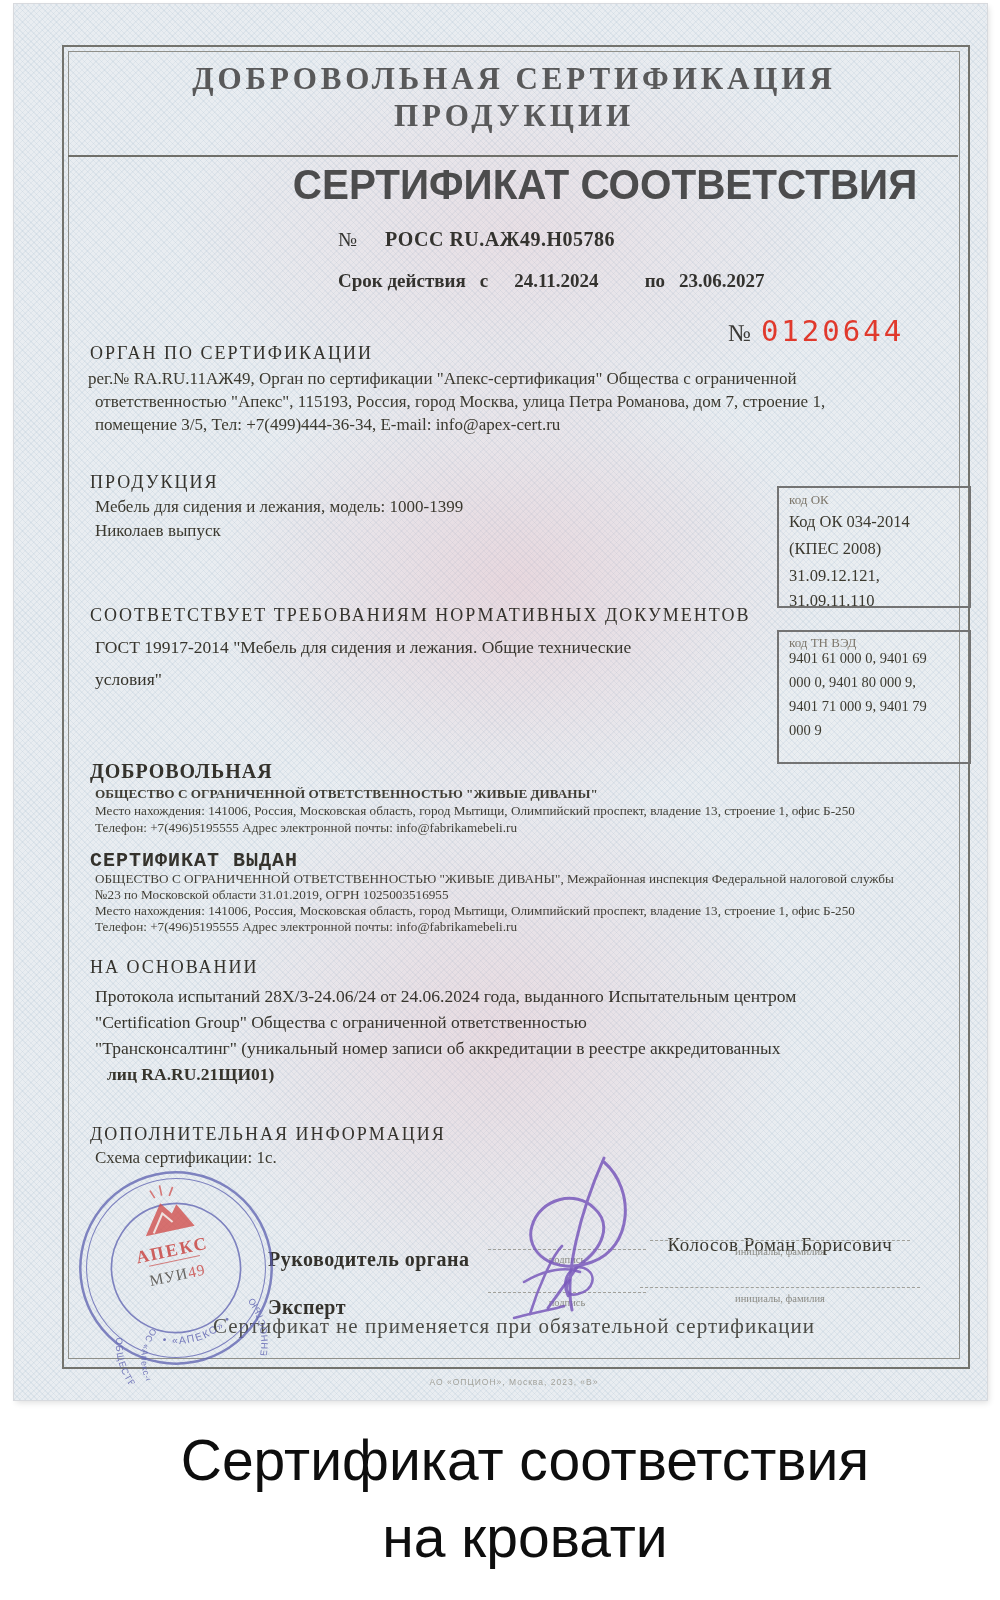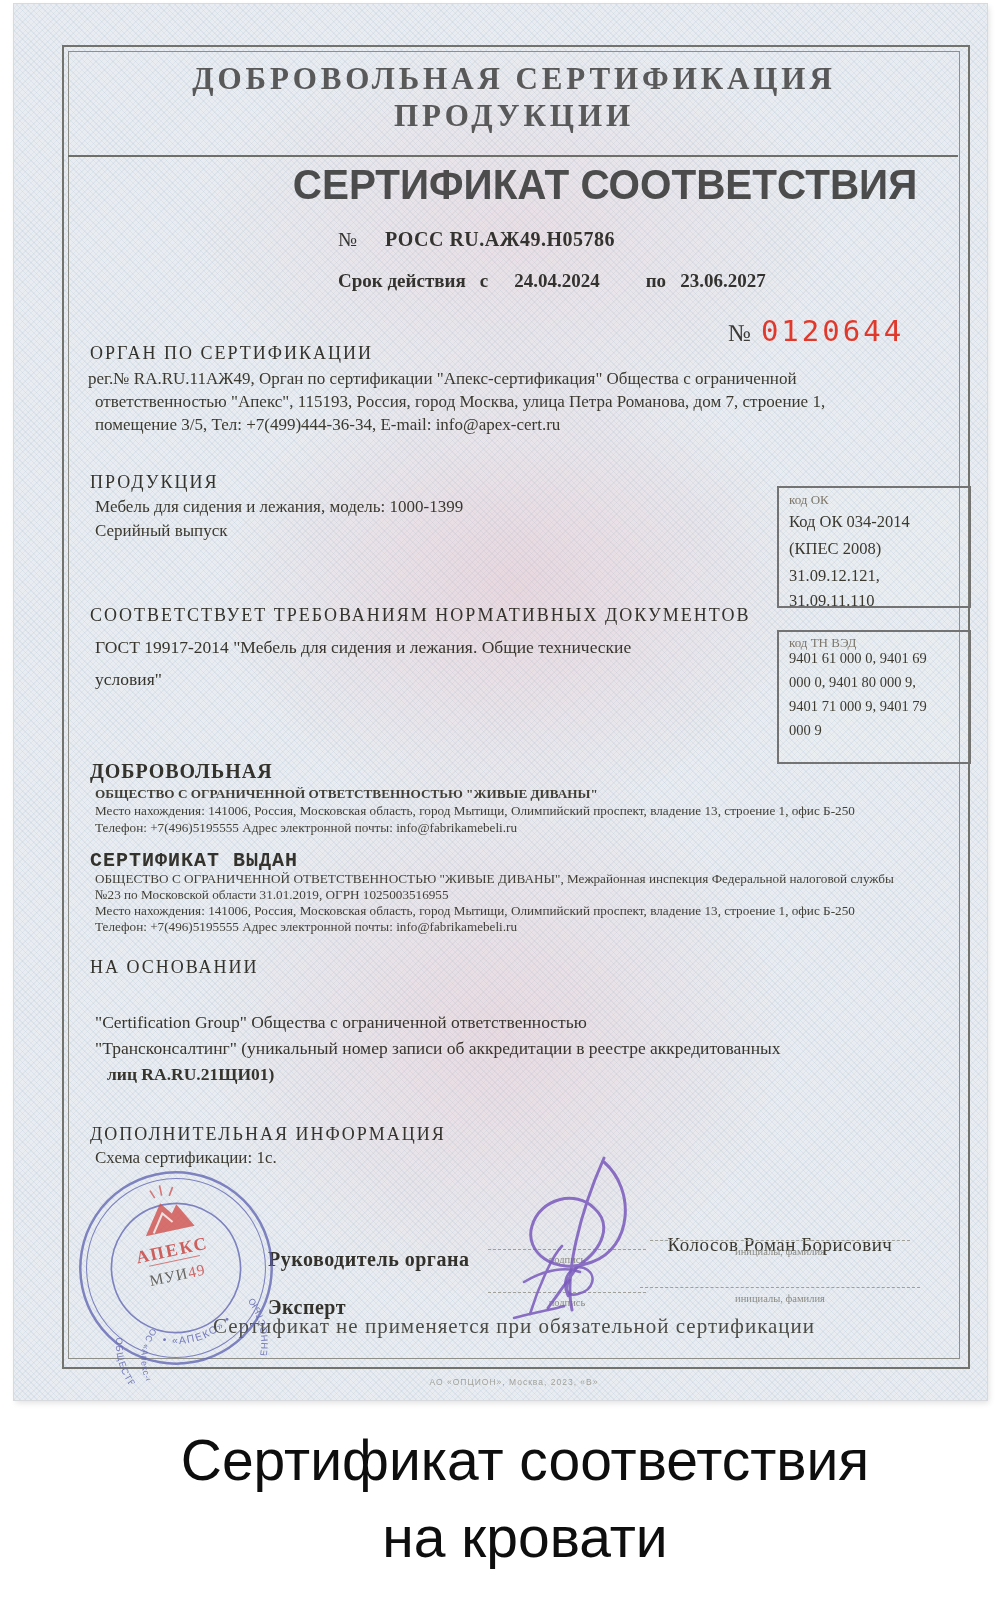--- a/index.html
+++ b/index.html
@@ -64,35 +64,35 @@
 
   <div class="abs doc-header">ДОБРОВОЛЬНАЯ СЕРТИФИКАЦИЯ ПРОДУКЦИИ</div>
 
   <div class="abs doc-title">СЕРТИФИКАТ СООТВЕТСТВИЯ</div>
 
   <div class="abs reg-line">
     <span>№</span><b>РОСС RU.АЖ49.Н05786</b>
   </div>
 
   <div class="abs validity">
-    <span>Срок действия</span><span class="gap-s">с</span><span class="gap-m">24.04.2024</span><span class="gap-l">по</span><span class="gap-s">23.06.2027</span>
+    <span>Срок действия</span><span class="gap-s">с</span><span class="gap-m">24.11.2024</span><span class="gap-l">по</span><span class="gap-s">23.06.2027</span>
   </div>
 
   <div class="abs blank-no">
     <span>№</span><span class="digits">0120644</span>
   </div>
 
   <div class="abs h-sec" style="left:90px;top:343px;">ОРГАН ПО СЕРТИФИКАЦИИ</div>
   <div class="abs body17" style="left:88px;top:368px;width:830px;">рег.№ RA.RU.11АЖ49, Орган по сертификации "Апекс-сертификация" Общества с ограниченной</div>
   <div class="abs body17" style="left:95px;top:391px;width:830px;">ответственностью "Апекс", 115193, Россия, город Москва, улица Петра Романова, дом 7, строение 1,</div>
   <div class="abs body17" style="left:95px;top:414px;width:830px;">помещение 3/5, Тел: +7(499)444-36-34, E-mail: info@apex-cert.ru</div>
 
   <div class="abs h-sec" style="left:90px;top:472px;">ПРОДУКЦИЯ</div>
   <div class="abs body17" style="left:95px;top:496px;width:620px;">Мебель для сидения и лежания, модель: 1000-1399</div>
-  <div class="abs body17" style="left:95px;top:520px;width:620px;">Серийный выпуск</div>
+  <div class="abs body17" style="left:95px;top:520px;width:620px;">Николаев выпуск</div>
 
   <div class="abs codebox" style="left:745px;top:486px;width:190px;height:118px;">
     <div class="abs lbl" style="left:10px;top:4px;">код ОК</div>
     <div class="abs val" style="left:10px;top:20px;width:175px;">Код ОК 034-2014</div>
     <div class="abs val" style="left:10px;top:47px;width:175px;">(КПЕС 2008)</div>
     <div class="abs val" style="left:10px;top:74px;width:175px;">31.09.12.121,</div>
     <div class="abs val" style="left:10px;top:99px;width:175px;">31.09.11.110</div>
   </div>
 
   <div class="abs h-sec" style="left:90px;top:605px;">СООТВЕТСТВУЕТ ТРЕБОВАНИЯМ НОРМАТИВНЫХ ДОКУМЕНТОВ</div>
@@ -112,20 +112,21 @@
   <div class="abs small13" style="left:95px;top:803px;width:860px;">Место нахождения: 141006, Россия, Московская область, город Мытищи, Олимпийский проспект, владение 13, строение 1, офис Б-250</div>
   <div class="abs small13" style="left:95px;top:820px;width:860px;">Телефон: +7(496)5195555 Адрес электронной почты: info@fabrikamebeli.ru</div>
 
   <div class="abs h-big" style="left:90px;top:849px;font-family:Liberation Mono, monospace;">СЕРТИФИКАТ ВЫДАН</div>
   <div class="abs small13" style="left:95px;top:871px;width:860px;">ОБЩЕСТВО С ОГРАНИЧЕННОЙ ОТВЕТСТВЕННОСТЬЮ "ЖИВЫЕ ДИВАНЫ", Межрайонная инспекция Федеральной налоговой службы</div>
   <div class="abs small13" style="left:95px;top:887px;width:860px;">№23 по Московской области 31.01.2019, ОГРН 1025003516955</div>
   <div class="abs small13" style="left:95px;top:903px;width:860px;">Место нахождения: 141006, Россия, Московская область, город Мытищи, Олимпийский проспект, владение 13, строение 1, офис Б-250</div>
   <div class="abs small13" style="left:95px;top:919px;width:860px;">Телефон: +7(496)5195555 Адрес электронной почты: info@fabrikamebeli.ru</div>
 
   <div class="abs h-sec" style="left:90px;top:957px;">НА ОСНОВАНИИ</div>
+  <div class="abs body17b" style="left:95px;top:983px;width:850px;">Протокола испытаний 28Х/3-24.06/24 от 24.06.2024 года, выданного Испытательным центром</div>
   <div class="abs body17b" style="left:95px;top:1009px;width:850px;">"Certification Group" Общества с ограниченной ответственностью</div>
   <div class="abs body17b" style="left:95px;top:1035px;width:850px;">"Трансконсалтинг" (уникальный номер записи об аккредитации в реестре аккредитованных</div>
   <div class="abs body17b" style="left:107px;top:1061px;width:850px;font-weight:bold;">лиц RA.RU.21ЩИ01)</div>
 
   <div class="abs h-sec" style="left:90px;top:1124px;">ДОПОЛНИТЕЛЬНАЯ ИНФОРМАЦИЯ</div>
   <div class="abs body17" style="left:95px;top:1147px;width:600px;">Схема сертификации: 1с.</div>
 
   <div class="abs sig-label" style="left:268px;top:1248px;">Руководитель органа</div>
   <div class="abs sig-line" style="left:488px;top:1249px;width:158px;"></div>
   <div class="abs sig-caption" style="left:488px;top:1254px;width:158px;text-align:center;">подпись</div>

